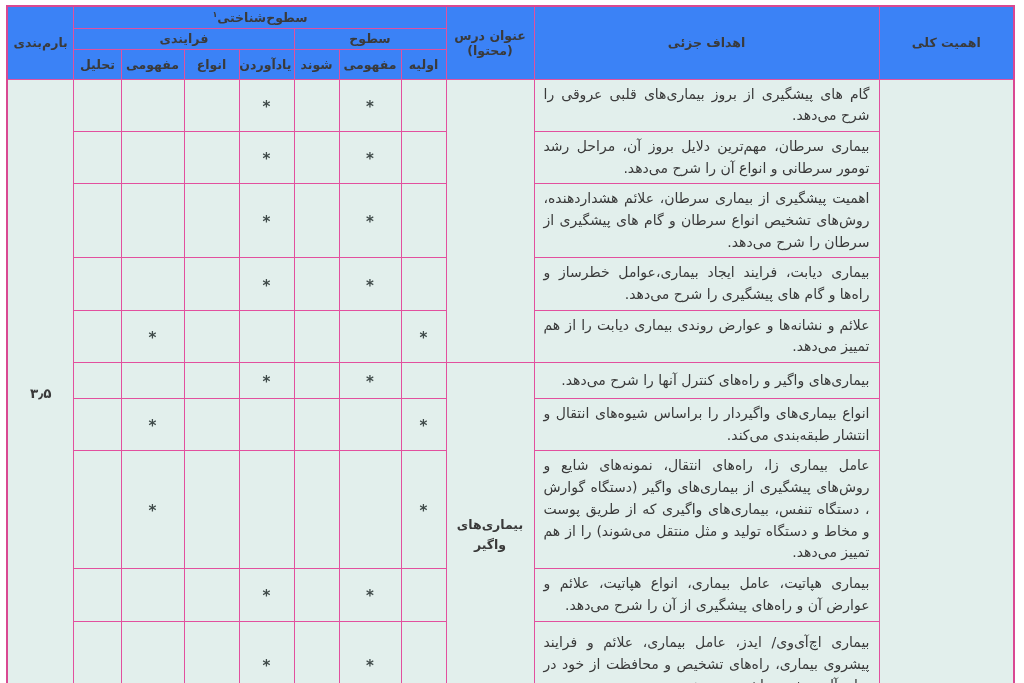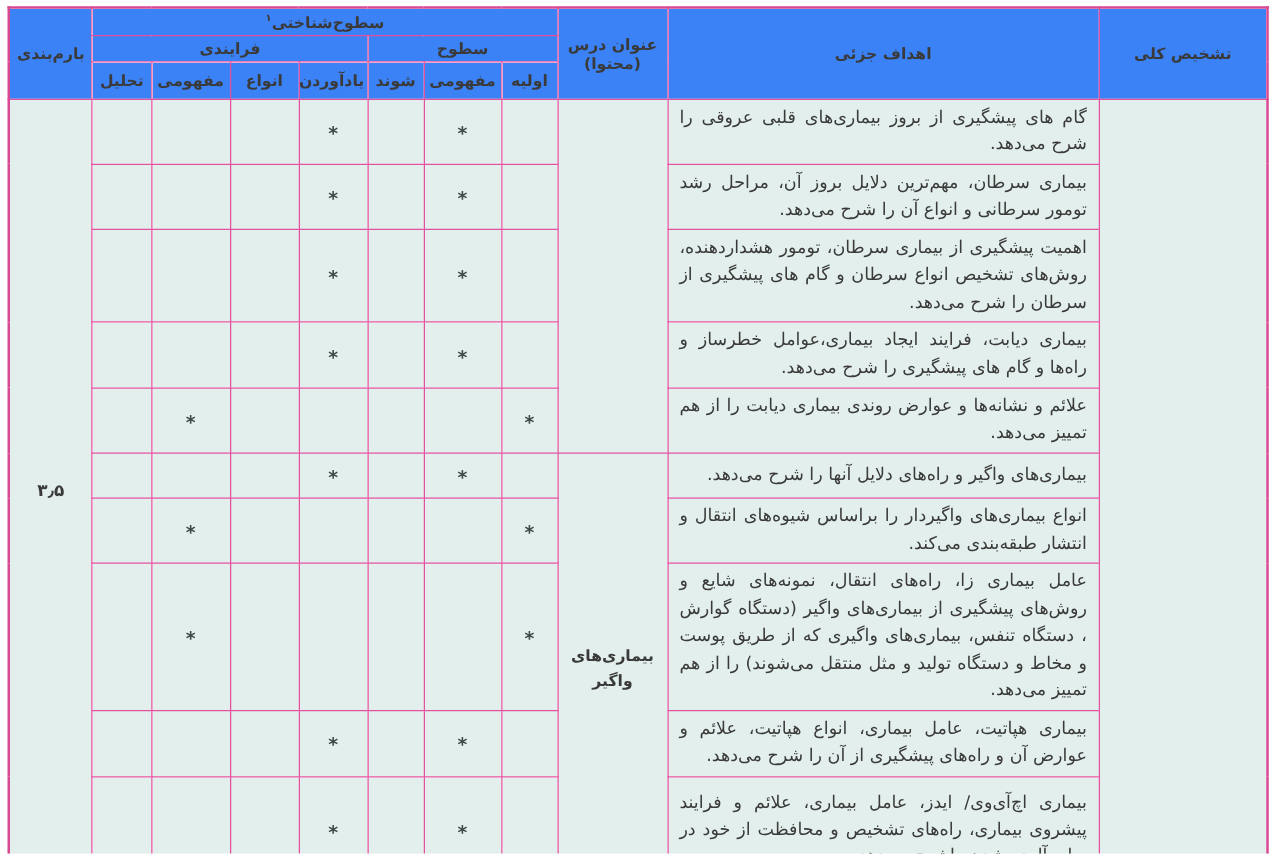--- a/index.html
+++ b/index.html
@@ -83,21 +83,21 @@
         <col style="width:62px">
         <col style="width:45px">
       <col style="width:55px">
         <col style="width:55px">
         <col style="width:63px">
         <col style="width:47px">
       <col style="width:67px">
     </colgroup>
     <thead>
       <tr style="height:22px">
-        <th class="hd" rowspan="3">تشخیص کلی</th>
+        <th class="hd" rowspan="3">اهمیت کلی</th>
         <th class="hd" rowspan="3">اهداف جزئی</th>
         <th class="hd" rowspan="3">
           <span>عنوان درس</span><br>
           <span>(محتوا)</span>
         </th>
         <th class="hd" colspan="7">
           <span>سطوح‌شناختی</span><sup>۱</sup>
         </th>
         <th class="hd" rowspan="3">بارم‌بندی</th>
       </tr>
@@ -133,21 +133,21 @@
         <td class="obj">بیماری سرطان، مهم‌ترین دلایل بروز آن، مراحل رشد تومور سرطانی و انواع آن را شرح می‌دهد.</td>
         <td class="lvl"></td>
         <td class="lvl">*</td>
         <td class="lvl"></td>
         <td class="lvl">*</td>
         <td class="lvl"></td>
         <td class="lvl"></td>
         <td class="lvl"></td>
       </tr>
       <tr style="height:74px">
-        <td class="obj">اهمیت پیشگیری از بیماری سرطان، تومور هشداردهنده، روش‌های تشخیص انواع سرطان و گام های پیشگیری از سرطان را شرح می‌دهد.</td>
+        <td class="obj">اهمیت پیشگیری از بیماری سرطان، علائم هشداردهنده، روش‌های تشخیص انواع سرطان و گام های پیشگیری از سرطان را شرح می‌دهد.</td>
         <td class="lvl"></td>
         <td class="lvl">*</td>
         <td class="lvl"></td>
         <td class="lvl">*</td>
         <td class="lvl"></td>
         <td class="lvl"></td>
         <td class="lvl"></td>
       </tr>
       <tr style="height:52px">
         <td class="obj">بیماری دیابت، فرایند ایجاد بیماری،عوامل خطرساز و راه‌ها و گام های پیشگیری را شرح می‌دهد.</td>
@@ -163,21 +163,21 @@
         <td class="obj">علائم و نشانه‌ها و عوارض روندی بیماری دیابت را از هم تمییز می‌دهد.</td>
         <td class="lvl">*</td>
         <td class="lvl"></td>
         <td class="lvl"></td>
         <td class="lvl"></td>
         <td class="lvl"></td>
         <td class="lvl">*</td>
         <td class="lvl"></td>
       </tr>
       <tr style="height:36px">
-        <td class="obj">بیماری‌های واگیر و راه‌های دلایل آنها را شرح می‌دهد.</td>
+        <td class="obj">بیماری‌های واگیر و راه‌های کنترل آنها را شرح می‌دهد.</td>
         <td class="lesson" rowspan="5">بیماری‌های واگیر</td>
         <td class="lvl"></td>
         <td class="lvl">*</td>
         <td class="lvl"></td>
         <td class="lvl">*</td>
         <td class="lvl"></td>
         <td class="lvl"></td>
         <td class="lvl"></td>
       </tr>
       <tr style="height:52px">

